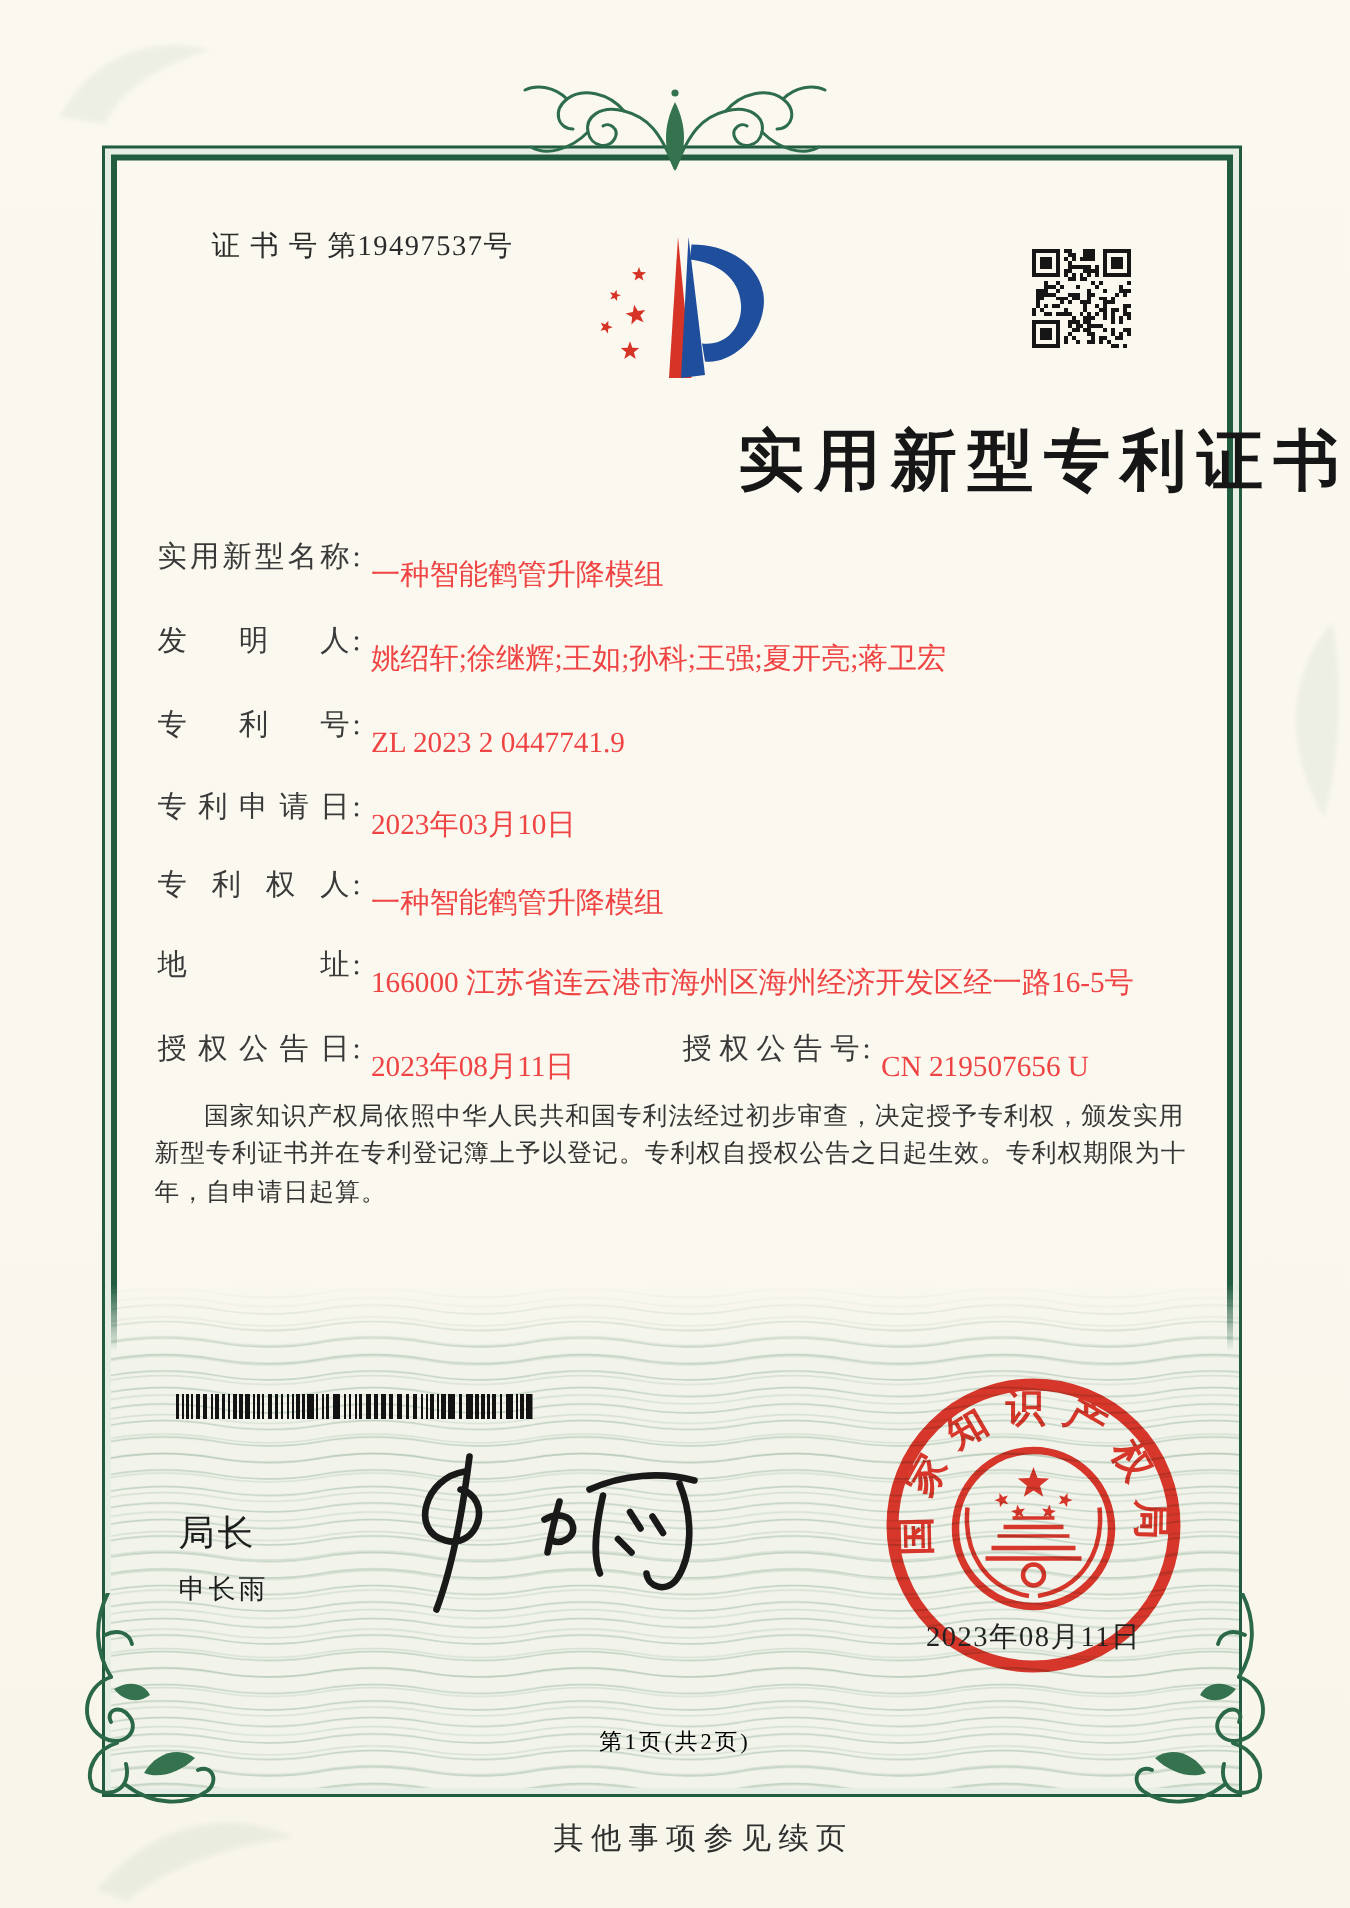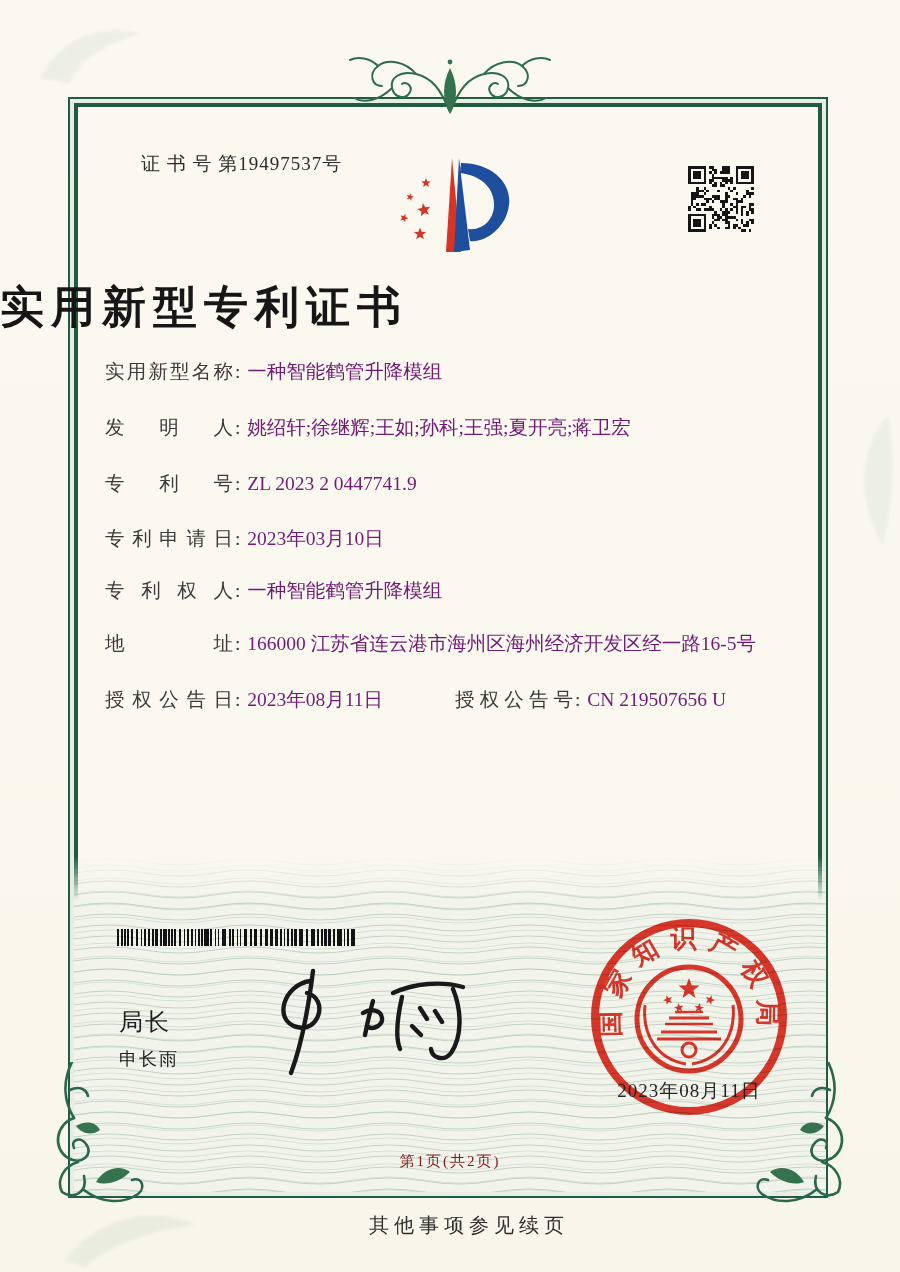--- a/index.html
+++ b/index.html
@@ -16,42 +16,42 @@
   }
   .frame-inner{
     position:absolute;left:4px;top:4px;right:4px;bottom:4px;
     border:4px solid #215c41;background:#fbf8ef;box-sizing:border-box;
   }
   
   .faint{opacity:.13;filter:blur(1.5px);}
   
   .certno{left:105px;top:151px;font-size:19px;letter-spacing:1px;color:#2b2b2b;margin-left:36px;}
   .title{
-    left:0;top:278px;width:900px;text-align:left;
+    left:0;top:278px;width:900px;text-align:right;
     font-size:44px;font-weight:700;letter-spacing:7px;color:#161616;margin:0;
   }
   
   .row{position:absolute;left:105px;width:710px;font-size:19.5px;line-height:27px;color:#333;}
   .flabel{display:inline-flex;width:128px;vertical-align:top;color:#3a3a3a;}
   [data-justify]{display:inline-flex;justify-content:space-between;}
   .colon{display:inline-block;margin:0 2px 0 2px;color:#3a3a3a;}
-  .fvalue{display:inline-block;vertical-align:top;color:#701a75;}
+  .fvalue{display:inline-block;vertical-align:top;color:#ef4444;margin-top:12px;}
   .addr .fvalue{width:562px;}
   
   .bodytext{left:103px;top:731px;width:697px;font-size:16.5px;line-height:25.3px;
     letter-spacing:.7px;color:#353535;}
   .bodytext p{margin:0 0 1px 0;text-indent:2em;}
   
   .officer-role{left:119px;top:1006px;font-size:24px;font-weight:400;color:#1d1d1d;
     font-family:"Liberation Sans","DejaVu Sans",sans-serif;letter-spacing:2px;}
   .officer-name{left:119px;top:1047px;font-size:18px;font-weight:500;color:#1d1d1d;
     font-family:"Liberation Sans","DejaVu Sans",sans-serif;letter-spacing:2px;}
   
   .pageinfo{left:0;top:1152px;width:900px;text-align:center;font-size:15px;
-    letter-spacing:2px;color:#7f1d1d;}
+    letter-spacing:2px;color:#000000;}
   .continuation{left:0;top:1212px;width:900px;text-align:center;font-size:20px;
     letter-spacing:5px;color:#2e2e2e;padding-left:19px;}
   svg{display:block;}
   .seal-wrap{mix-blend-mode:multiply;}
 </style>
 </head>
 <body>
 
 <svg class="abs faint" style="left:30px;top:8px" width="120" height="80" viewBox="0 0 120 80">
   <path d="M10,70 C30,30 70,15 110,25 C80,35 50,50 40,75" fill="#9cb7a3"></path>
@@ -395,20 +395,21 @@
       <span>授</span>
       <span>权</span>
       <span>公</span>
       <span>告</span>
       <span>号</span>
     </span><span class="colon">:</span>
   <span class="fvalue">CN 219507656 U</span>
 </div>
 
 <div class="abs bodytext">
+  <p>国家知识产权局依照中华人民共和国专利法经过初步审查，决定授予专利权，颁发实用新型专利证书并在专利登记簿上予以登记。专利权自授权公告之日起生效。专利权期限为十年，自申请日起算。</p>
 </div>
 
 <svg id="barcode" class="abs" style="left:117px;top:929px" width="238" height="17" viewBox="0 0 238 17" shape-rendering="crispEdges">
     <rect x="0.0" y="0" width="2.4" height="17" fill="#121212"></rect>
     <rect x="4.2" y="0" width="1.6" height="17" fill="#121212"></rect>
     <rect x="7.2" y="0" width="1.6" height="17" fill="#121212"></rect>
     <rect x="10.2" y="0" width="1.6" height="17" fill="#121212"></rect>
     <rect x="13.6" y="0" width="2.4" height="17" fill="#121212"></rect>
     <rect x="18.6" y="0" width="2.4" height="17" fill="#121212"></rect>
     <rect x="23.6" y="0" width="1.6" height="17" fill="#121212"></rect>

